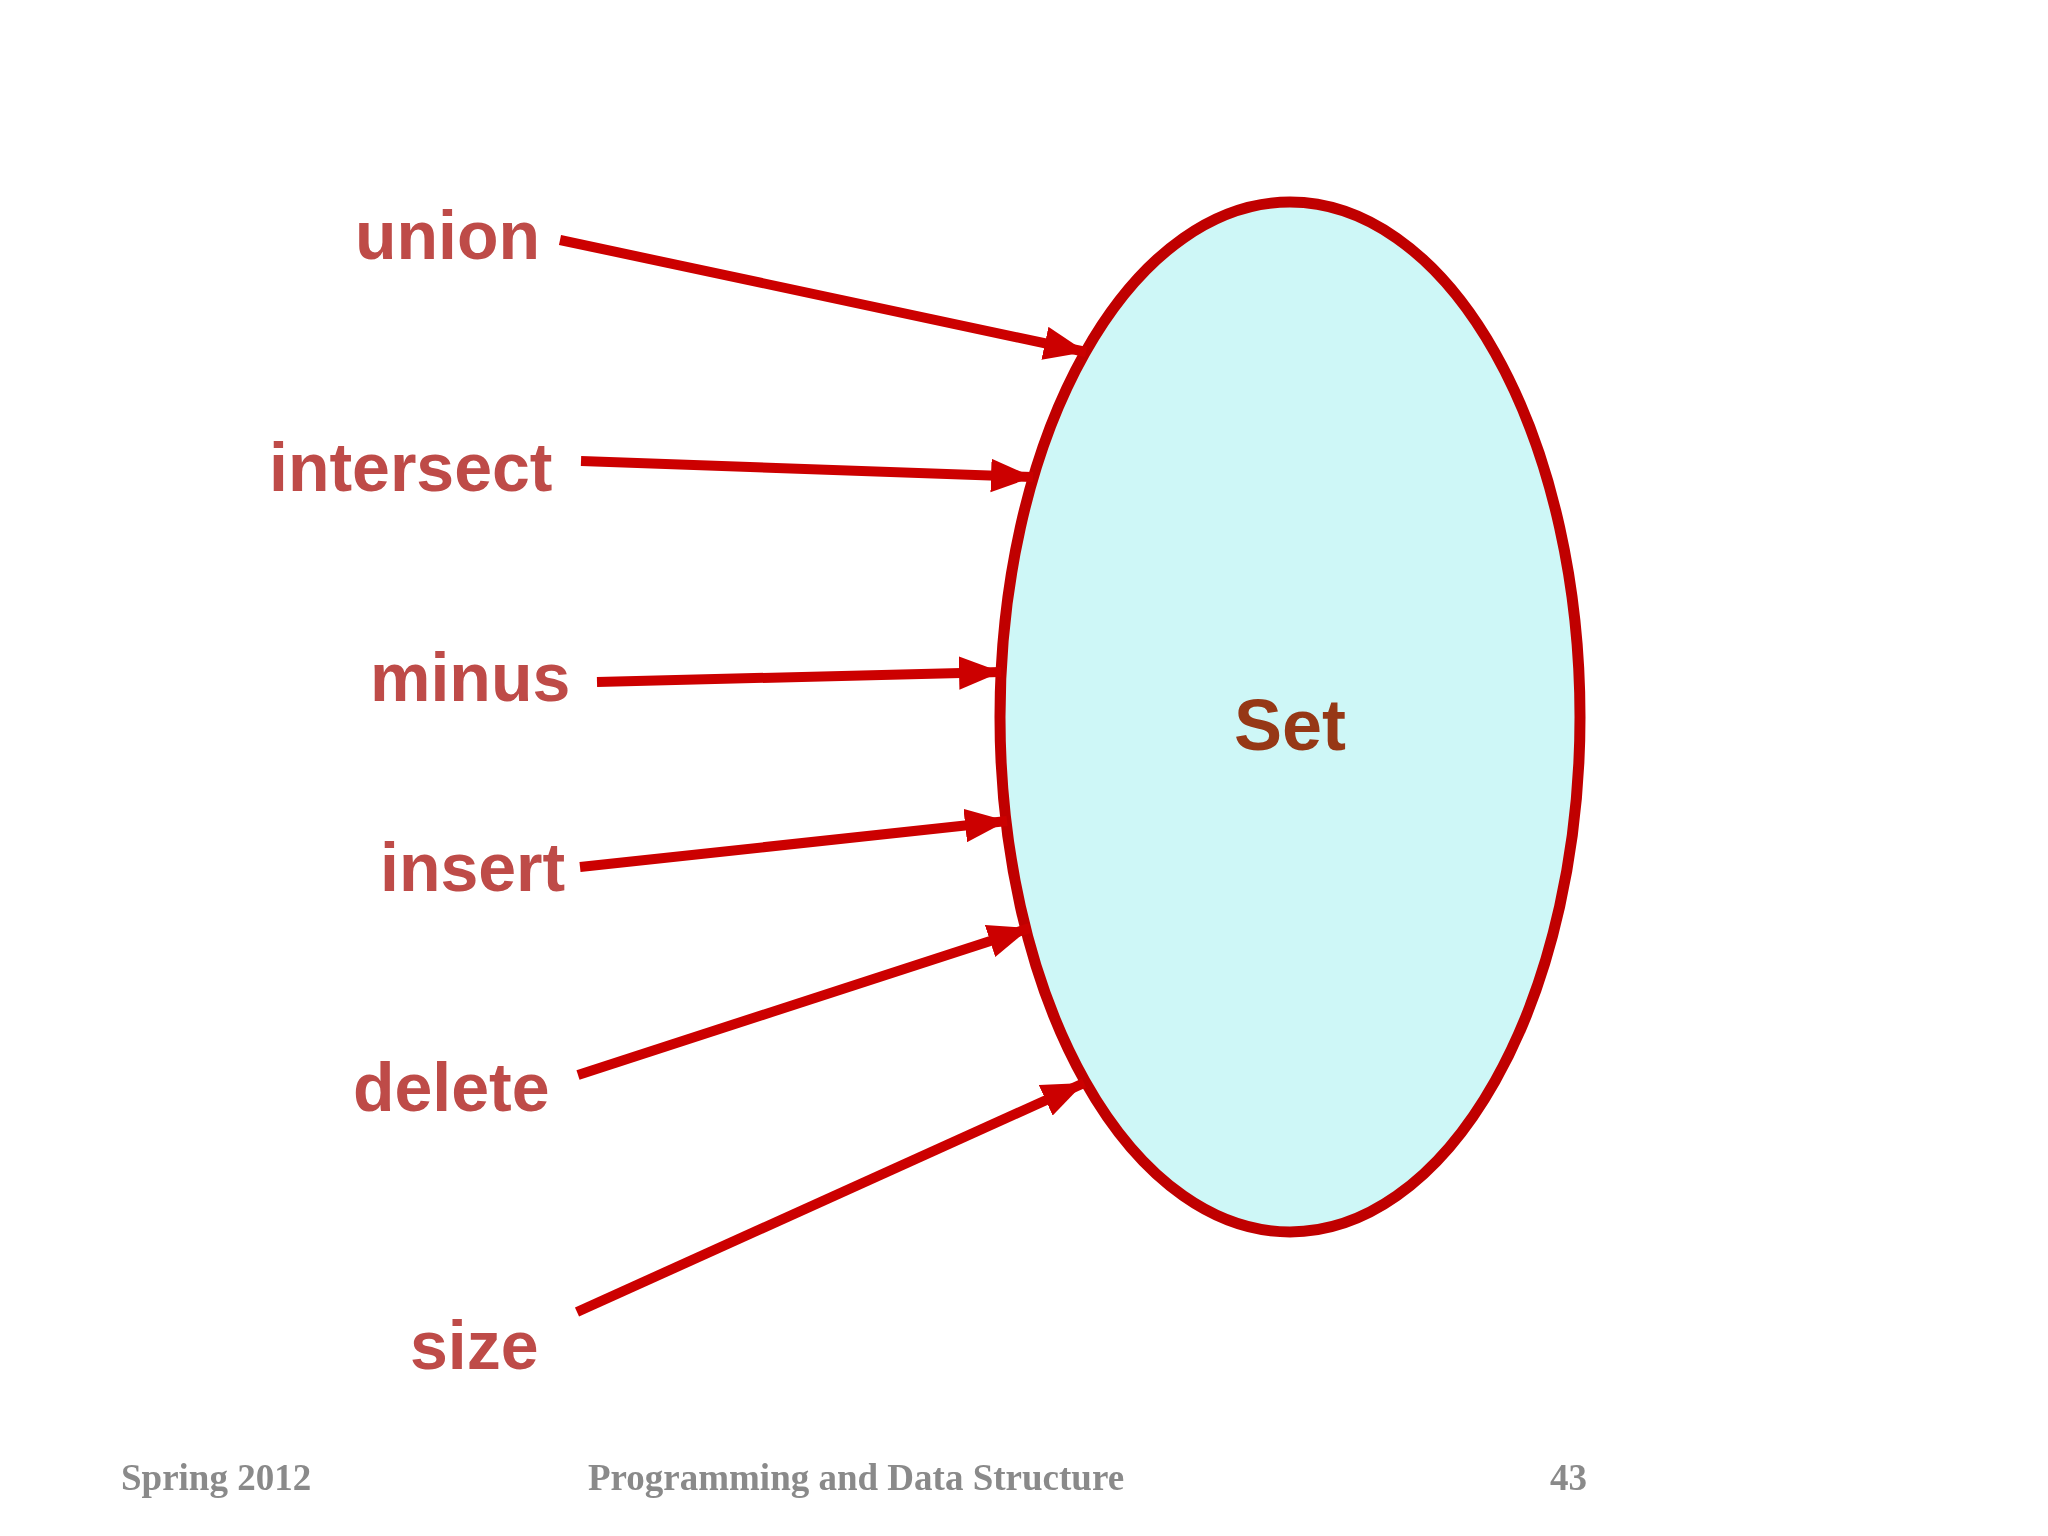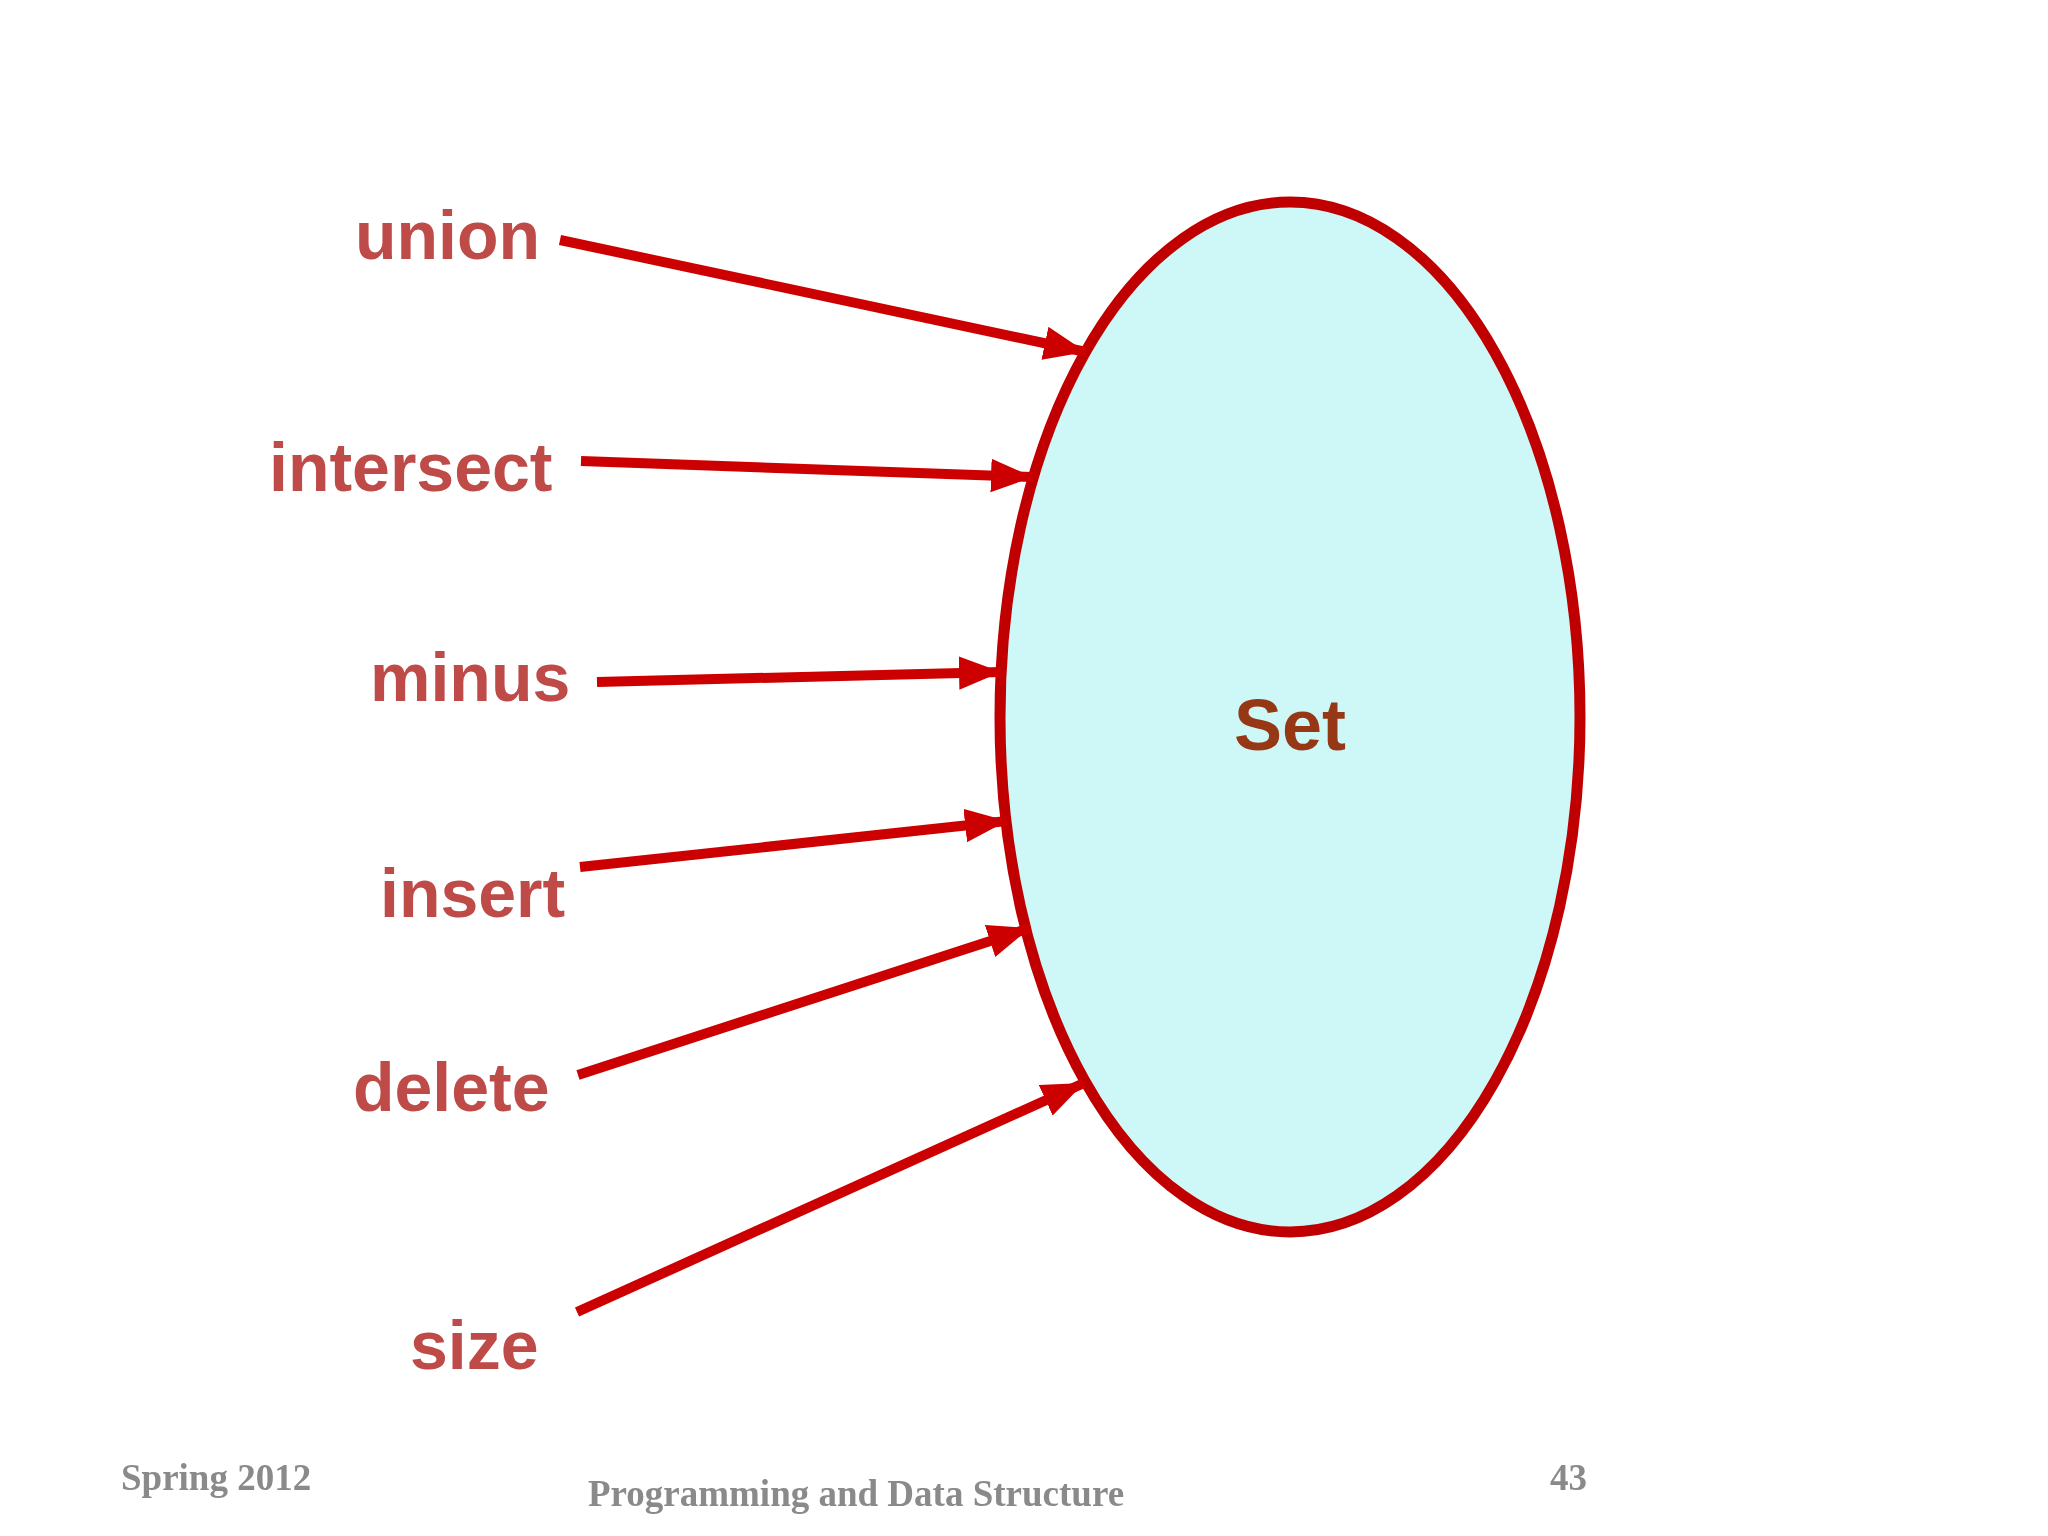--- a/index.html
+++ b/index.html
@@ -39,21 +39,21 @@
     position: absolute;
     font-size: 68px;
     line-height: 68px;
     font-weight: bold;
     white-space: nowrap;
     color: var(--operation-label, #BE4B48);
   }
   #op-union     { left: 355px;  top: 201px;  }
   #op-intersect { left: 269px;  top: 433px; text-align: right;  }
   #op-minus     { left: 370px;  top: 643px;  }
-  #op-insert    { left: 380px;  top: 859px;  }
+  #op-insert    { left: 380px;  top: 833px;  }
   #op-delete    { left: 353px;  top: 1053px; }
   #op-size      { left: 410px;  top: 1311px; }
   .node-label {
     position: absolute;
     left: 1140px;
     top: 679px;
     width: 300px;
     text-align: center;
     font-size: 72px;
     line-height: 92px;
@@ -64,21 +64,21 @@
     position: absolute;
     top: 1456px;
     font-family: "Liberation Serif", serif;
     font-weight: bold;
     font-size: 37px;
     line-height: 44px;
     color: var(--footer-text, #8A8A8A);
     white-space: nowrap;
   }
   #footer-left   { left: 121px; }
-  #footer-center { left: 0; right: 0; text-align: center; margin-top: 16px; }
+  #footer-center { left: 0; right: 0; text-align: center; }
   #footer-right  { right: 125px; }
 </style>
 </head>
 <body>
 
 <div class="slide">
 
   <svg class="diagram-svg" viewBox="0 0 2048 1536" xmlns="http://www.w3.org/2000/svg">
     <defs>
       <marker id="arrowhead" viewBox="0 0 10 8" refX="10" refY="4" markerWidth="4.2" markerHeight="3.4" orient="auto">

